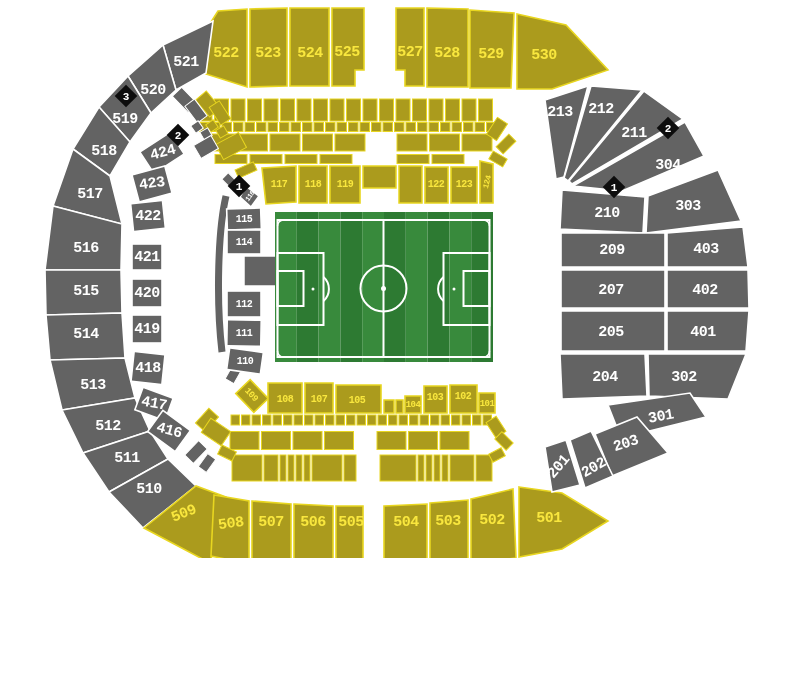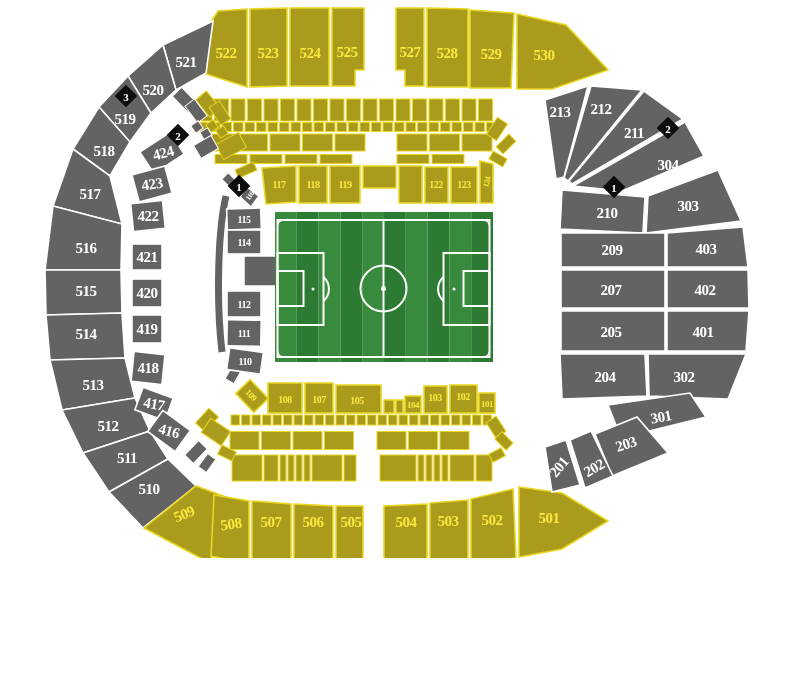--- a/index.html
+++ b/index.html
@@ -1,17 +1,17 @@
 <!DOCTYPE html>
 <html><head>
 <meta charset="utf-8">
 <style>
   html,body{margin:0;padding:0;background:#fff;}
   #stage{position:relative;width:797px;height:558px;background:#fff;overflow:hidden;
-         font-family:Liberation Serif, serif;}
+         font-family:Liberation Mono, monospace;}
   #map{position:absolute;left:0;top:0;}
   .sec-label{pointer-events:none;}
   #legend{position:absolute;left:133px;top:623px;display:flex;align-items:center;}
   #legend .swatch{width:45px;height:33px;}
   #legend .lbl{margin-left:13px;font-size:23px;color:#1a1a1a;letter-spacing:0.2px;}
 </style>
 </head>
 <body>
 
 <div id="stage">

